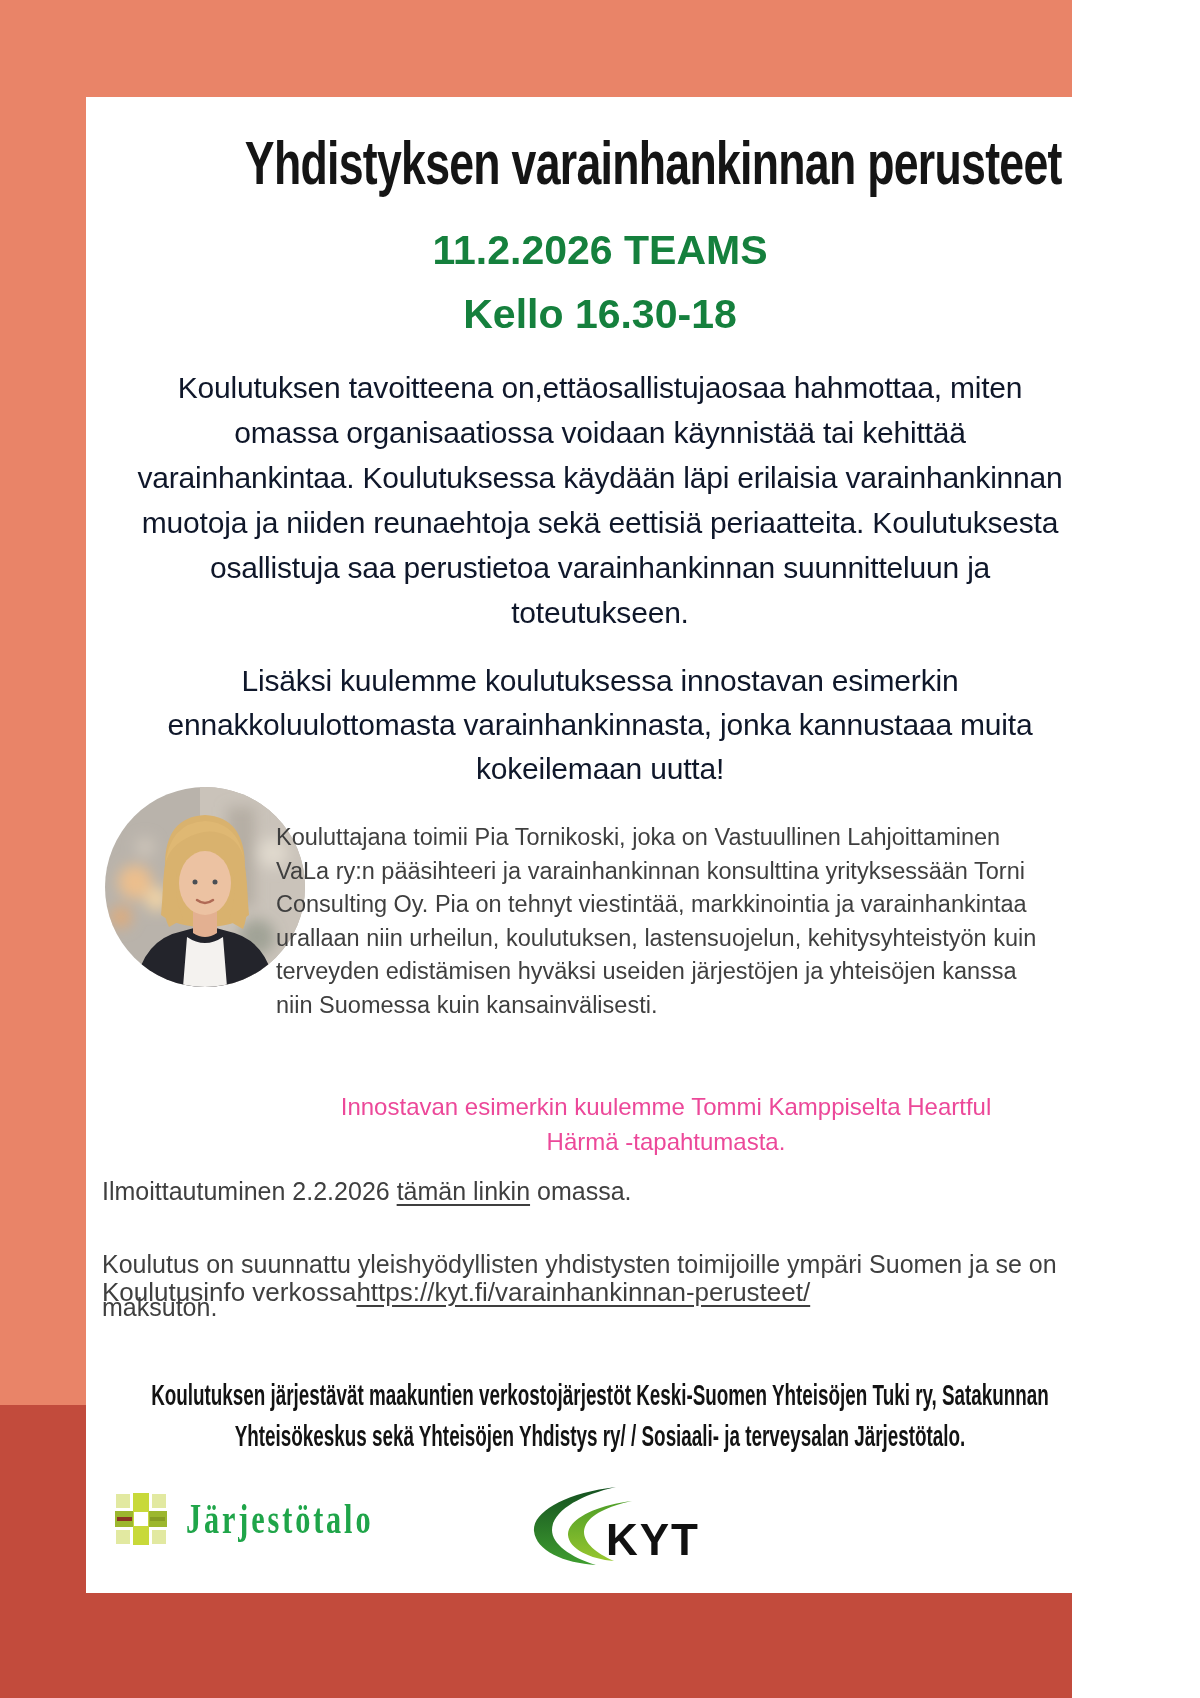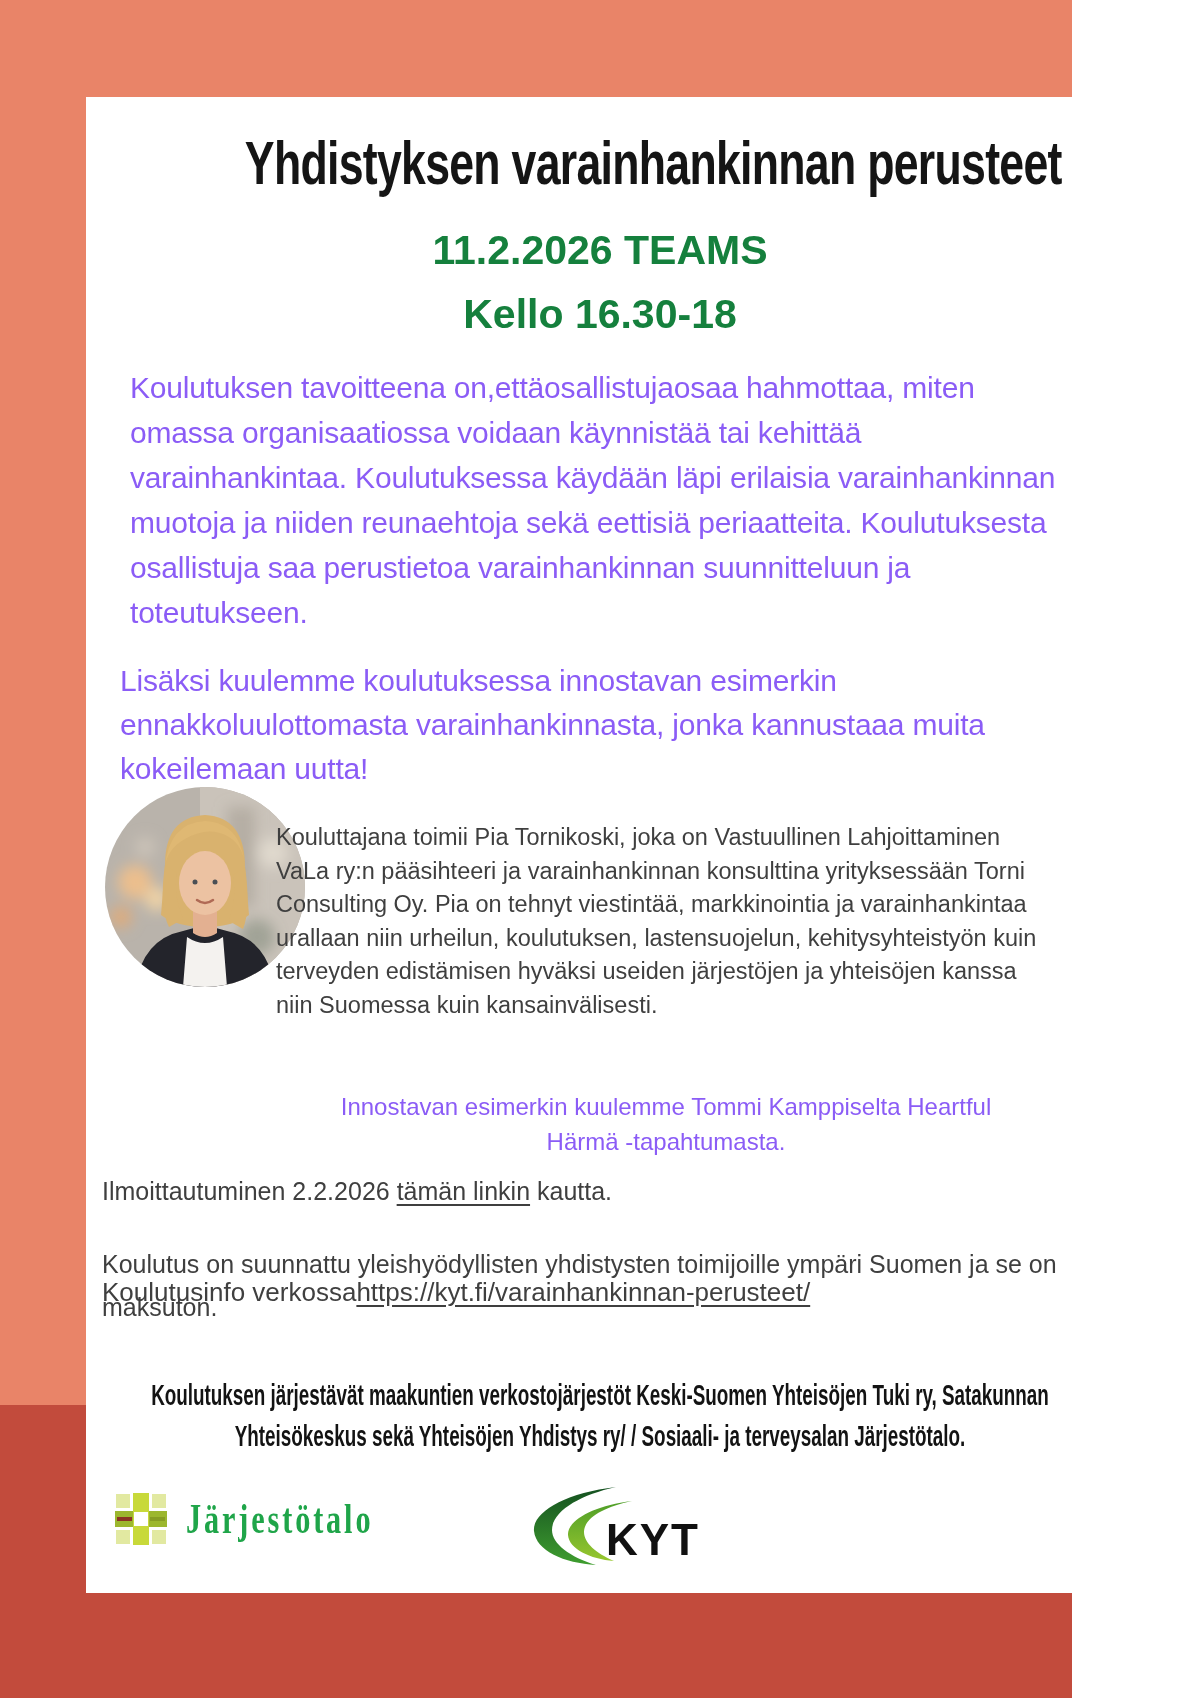--- a/index.html
+++ b/index.html
@@ -13,29 +13,29 @@
 
   .title-wrap{position:absolute;top:30px;left:0;width:100%;text-align:center;}
   .title-inner{
     display:inline-block;white-space:nowrap;font-size:62px;font-weight:700;color:#151515;
     transform:scaleX(0.72);transform-origin:50% 50%;letter-spacing:-1px;
   }
   .red-line{position:absolute;left:0;width:100%;text-align:center;font-weight:700;color:#15803d;font-size:41px;}
   .date-line{top:130px;}
   .time-line{top:194px;}
 
-  .para{color:#8b5cf6;text-align:left;letter-spacing:-0.2px;}
+  .para{color:#0f172a;text-align:center;letter-spacing:-0.2px;}
   .p1{position:absolute;top:268px;left:44px;width:940px;font-size:30px;line-height:45px;}
   .p2{position:absolute;top:562px;left:34px;width:960px;font-size:30px;line-height:44px;}
 
   .photo{position:absolute;left:19px;top:690px;width:200px;height:200px;}
   .photo svg{display:block;width:200px;height:200px;}
 
   .bio{position:absolute;left:190px;top:724px;width:780px;font-size:23.5px;line-height:33.5px;color:#3f3f3f;text-align:left;}
-  .example{position:absolute;left:230px;top:992px;width:700px;font-size:24px;line-height:35px;color:#8b5cf6;text-align:center;}
+  .example{position:absolute;left:230px;top:992px;width:700px;font-size:24px;line-height:35px;color:#ec4899;text-align:center;}
 
   .reg{position:absolute;left:16px;top:1080px;font-size:25px;color:#3f3f3f;}
   .reg a,.infoline a{color:#3f3f3f;text-decoration:underline;text-underline-offset:4px;cursor:pointer;}
   .audience{position:absolute;left:16px;top:1146px;width:1008px;font-size:25px;line-height:43px;color:#3f3f3f;}
   .infoline{position:absolute;left:16px;top:1180px;font-size:26px;color:#3f3f3f;}
 
   .organizers{position:absolute;top:1278px;left:0;width:1028px;overflow:visible;}
   .organizers-inner{
     display:block;width:1560px;margin-left:-266px;text-align:center;
     transform:scaleX(0.65);transform-origin:50% 50%;
@@ -108,21 +108,21 @@
           <circle cx="90" cy="95" r="2.5" fill="#4a4f55"></circle>
           <circle cx="110" cy="95" r="2.5" fill="#4a4f55"></circle>
           <path d="M92 113 Q100 119 108 113" stroke="#b06a55" stroke-width="2.5" fill="none" stroke-linecap="round"></path>
         </g>
       </svg>
     </div>
 
     <div class="bio">Kouluttajana toimii Pia Tornikoski, joka on Vastuullinen Lahjoittaminen VaLa ry:n pääsihteeri ja varainhankinnan konsulttina yrityksessään Torni Consulting Oy. Pia on tehnyt viestintää, markkinointia ja varainhankintaa urallaan niin urheilun, koulutuksen, lastensuojelun, kehitysyhteistyön kuin terveyden edistämisen hyväksi useiden järjestöjen ja yhteisöjen kanssa niin Suomessa kuin kansainvälisesti.</div>
     <div class="example">Innostavan esimerkin kuulemme Tommi Kamppiselta Heartful Härmä -tapahtumasta.</div>
 
-    <div class="reg"><span>Ilmoittautuminen 2.2.2026 </span><a>tämän linkin</a><span> kautta.</span></div>
+    <div class="reg"><span>Ilmoittautuminen 2.2.2026 </span><a>tämän linkin</a><span> omassa.</span></div>
 
     <div class="audience">Koulutus on suunnattu yleishyödyllisten yhdistysten toimijoille ympäri Suomen ja se on maksuton.</div>
 
     <div class="infoline"><span>Koulutusinfo verkossa</span><a>https://kyt.fi/varainhankinnan-perusteet/</a></div>
 
     <div class="organizers">
       <span class="organizers-inner">Koulutuksen järjestävät maakuntien verkostojärjestöt Keski-Suomen Yhteisöjen Tuki ry, Satakunnan Yhteisökeskus sekä Yhteisöjen Yhdistys ry/ / Sosiaali- ja terveysalan Järjestötalo.</span>
     </div>
 
     <div class="logo-jt">

